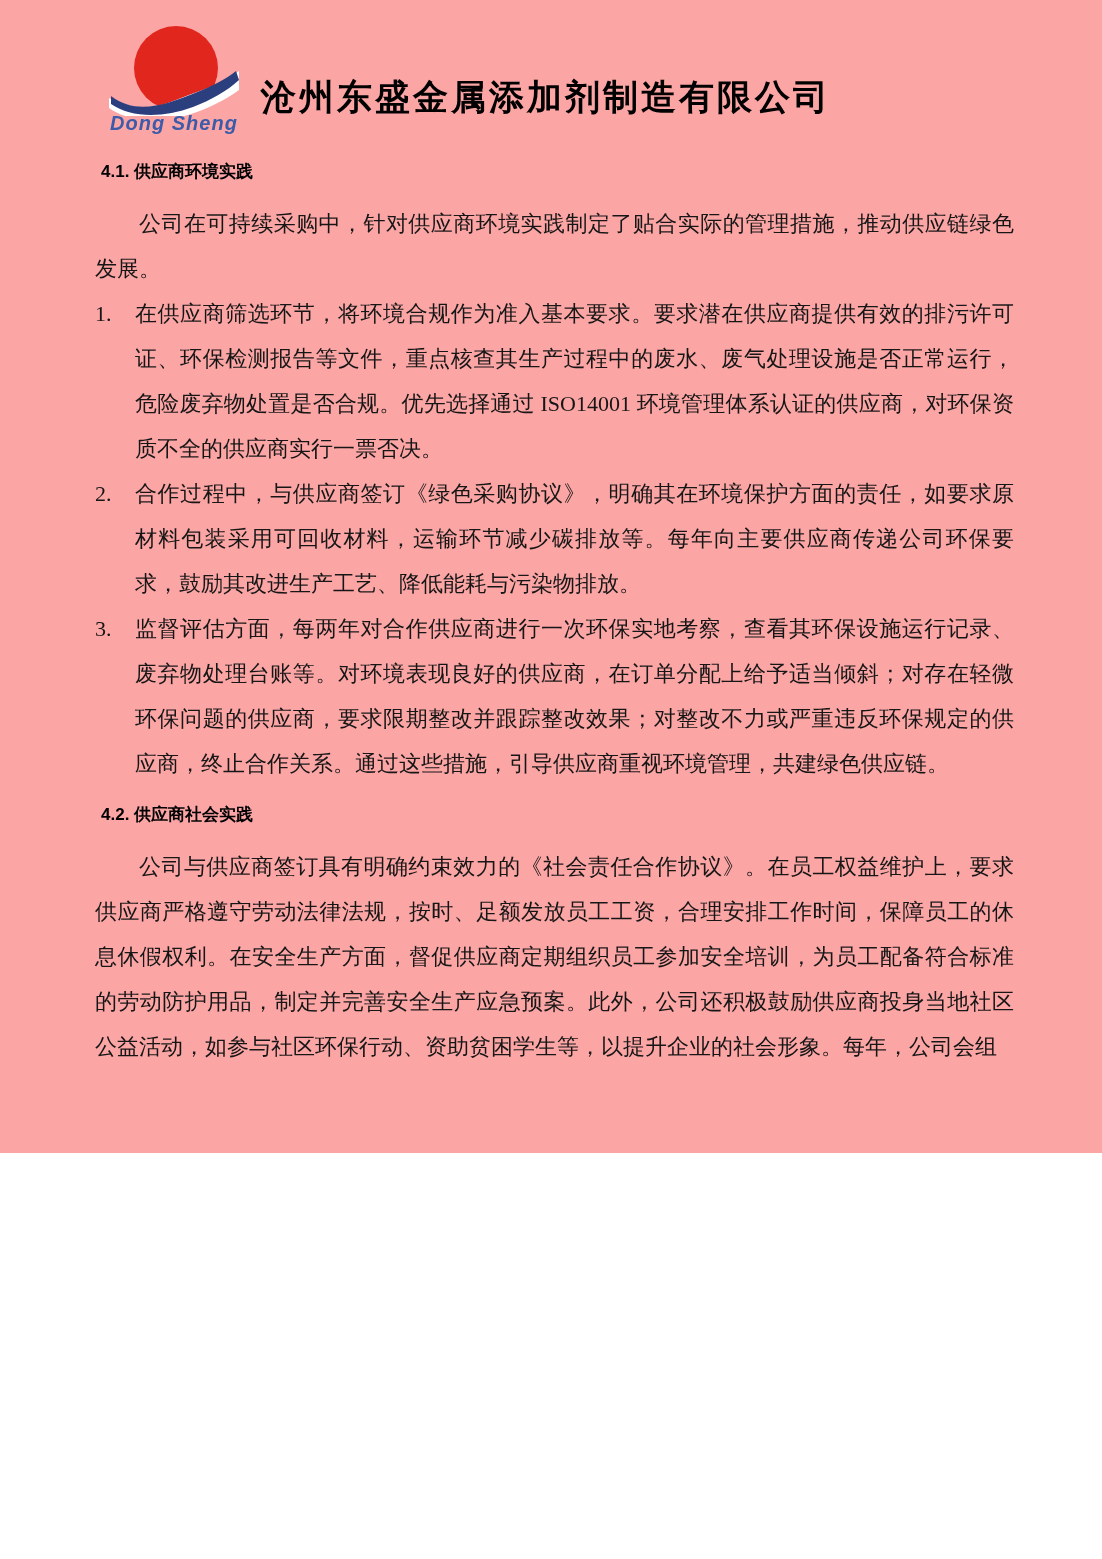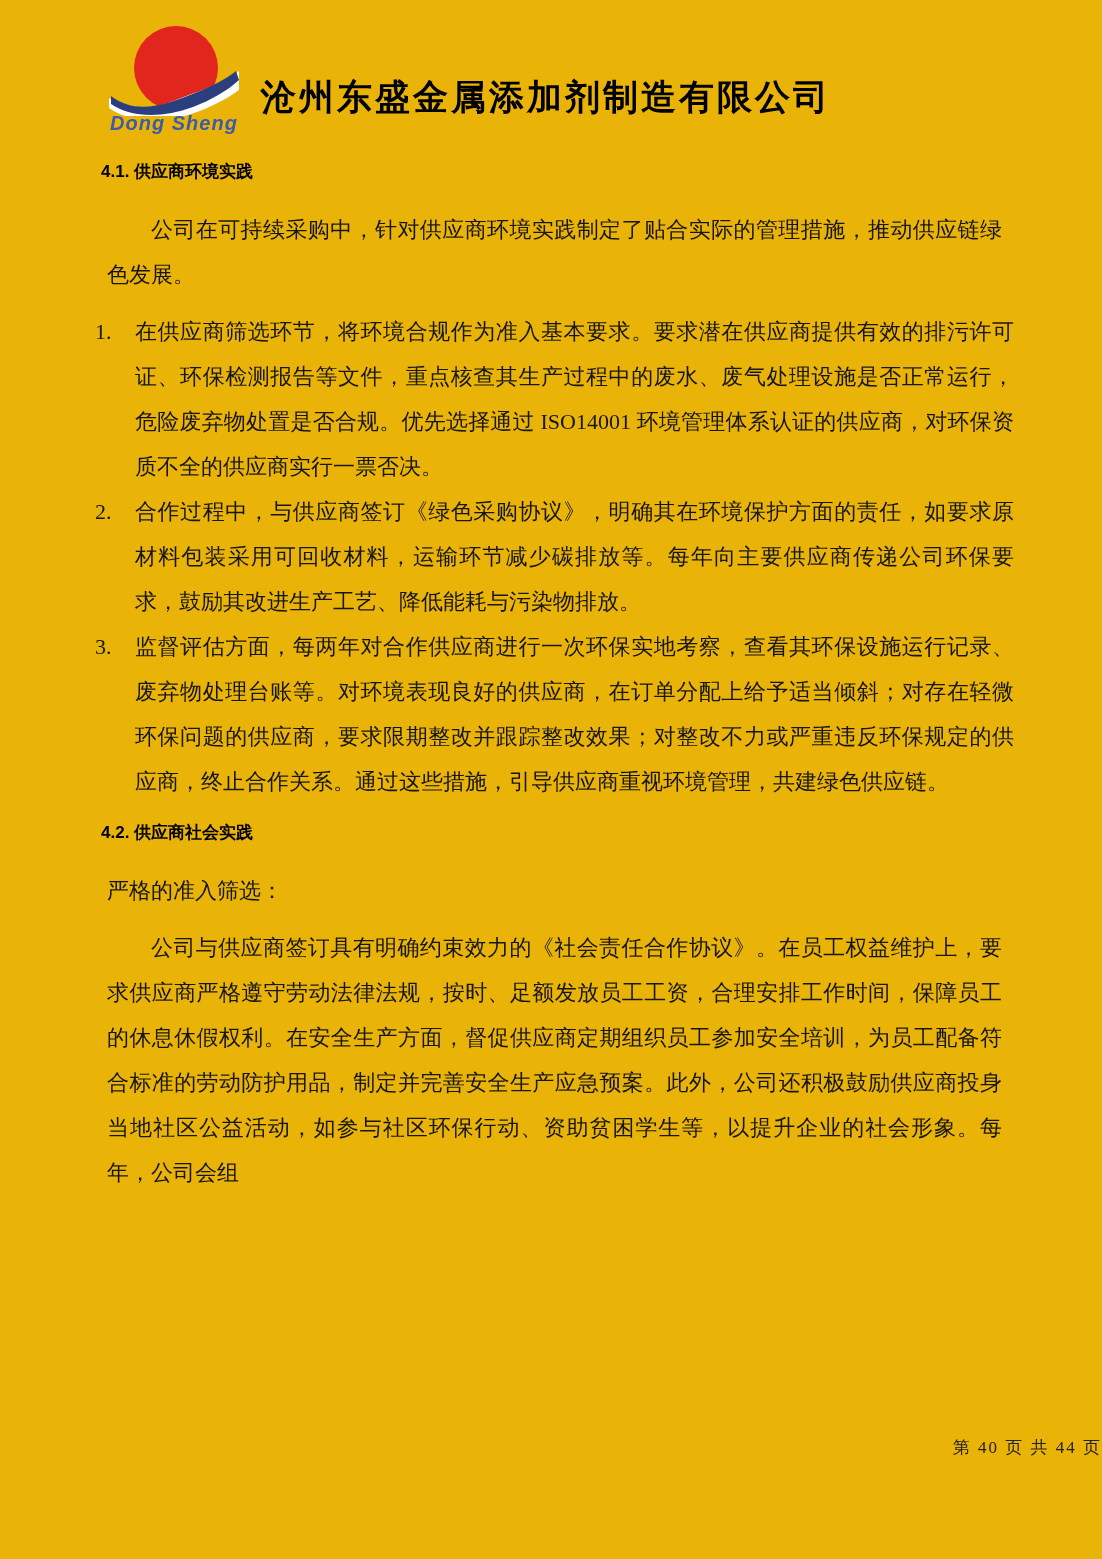--- a/index.html
+++ b/index.html
@@ -4,22 +4,22 @@
 <style>
   html, body {
     margin: 0;
     padding: 0;
     background: #ffffff;
     font-family: "Liberation Serif", "DejaVu Serif", serif;
   }
   .page {
     position: relative;
     width: 1102px;
-    height: 1559px;
-    background: #eab308;
+    height: 1153px;
+    background: #fca5a5;
     overflow: hidden;
     color: #111111;
   }
   
   .header {
     position: relative;
     height: 143px;
   }
   .logo {
     position: absolute;
@@ -67,21 +67,21 @@
   .content h2 {
     margin: 6px;
     font-family: "Liberation Sans", "DejaVu Sans", sans-serif;
     font-weight: 700;
     font-size: 17px;
     line-height: 46px;
     color: #000000;
     text-align: left;
   }
   .content p {
-    margin: 12px;
+    margin: 0;
   }
   .indent {
     text-indent: 2em;
   }
   .label {
     text-align: left;
   }
   .olist {
     margin: 0;
   }
@@ -145,21 +145,20 @@
       </div>
       <div class="list-item">
         <span class="num">3.</span>
         <span class="itext">监督评估方面，每两年对合作供应商进行一次环保实地考察，查看其环保设施运行记录、废弃物处理台账等。对环境表现良好的供应商，在订单分配上给予适当倾斜；对存在轻微环保问题的供应商，要求限期整改并跟踪整改效果；对整改不力或严重违反环保规定的供应商，终止合作关系。通过这些措施，引导供应商重视环境管理，共建绿色供应链。</span>
       </div>
     </div>
 
     <h2>4.2. 供应商社会实践</h2>
 
 
-    <p class="label">严格的准入筛选：</p>
 
     <p class="indent">公司与供应商签订具有明确约束效力的《社会责任合作协议》。在员工权益维护上，要求供应商严格遵守劳动法律法规，按时、足额发放员工工资，合理安排工作时间，保障员工的休息休假权利。在安全生产方面，督促供应商定期组织员工参加安全培训，为员工配备符合标准的劳动防护用品，制定并完善安全生产应急预案。此外，公司还积极鼓励供应商投身当地社区公益活动，如参与社区环保行动、资助贫困学生等，以提升企业的社会形象。每年，公司会组</p>
 
   </main>
 
   <footer class="footer">
     <span>第 40 页 共 44 页</span>
   </footer>
 
 </div>

